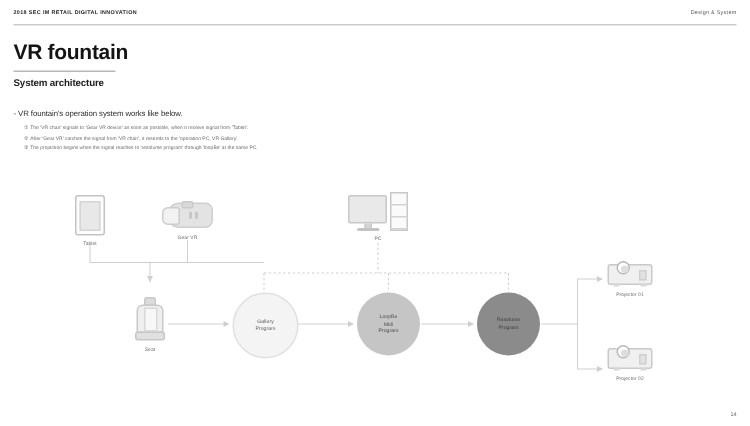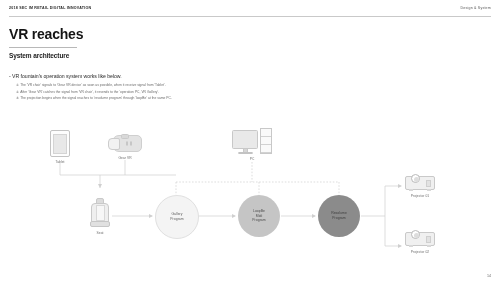--- a/index.html
+++ b/index.html
@@ -364,21 +364,21 @@
 </style>
 </head>
 <body>
 
 <div id="slide-header">
   <div class="hdr-left">2018 SEC IM RETAIL DIGITAL INNOVATION</div>
   <div class="hdr-right">Design &amp; System</div>
 </div>
 <div id="header-rule"></div>
 
-<div id="page-title">VR reaches</div>
+<div id="page-title">VR fountain</div>
 <div id="title-rule"></div>
 <div id="page-subtitle">System architecture</div>
 
 <div id="intro-line">- VR fountain's operation system works like below.</div>
 <div id="steps-list">
   <div class="step">
     <span class="num">①</span><span>The 'VR chair' signals to 'Gear VR device' as soon as possible, when it receive signal from 'Tablet'.</span>
   </div>
   <div class="step">
     <span class="num">②</span><span>After 'Gear VR' catches the signal from 'VR chair', it resends to the 'operation PC, VR Gallery'.</span>

